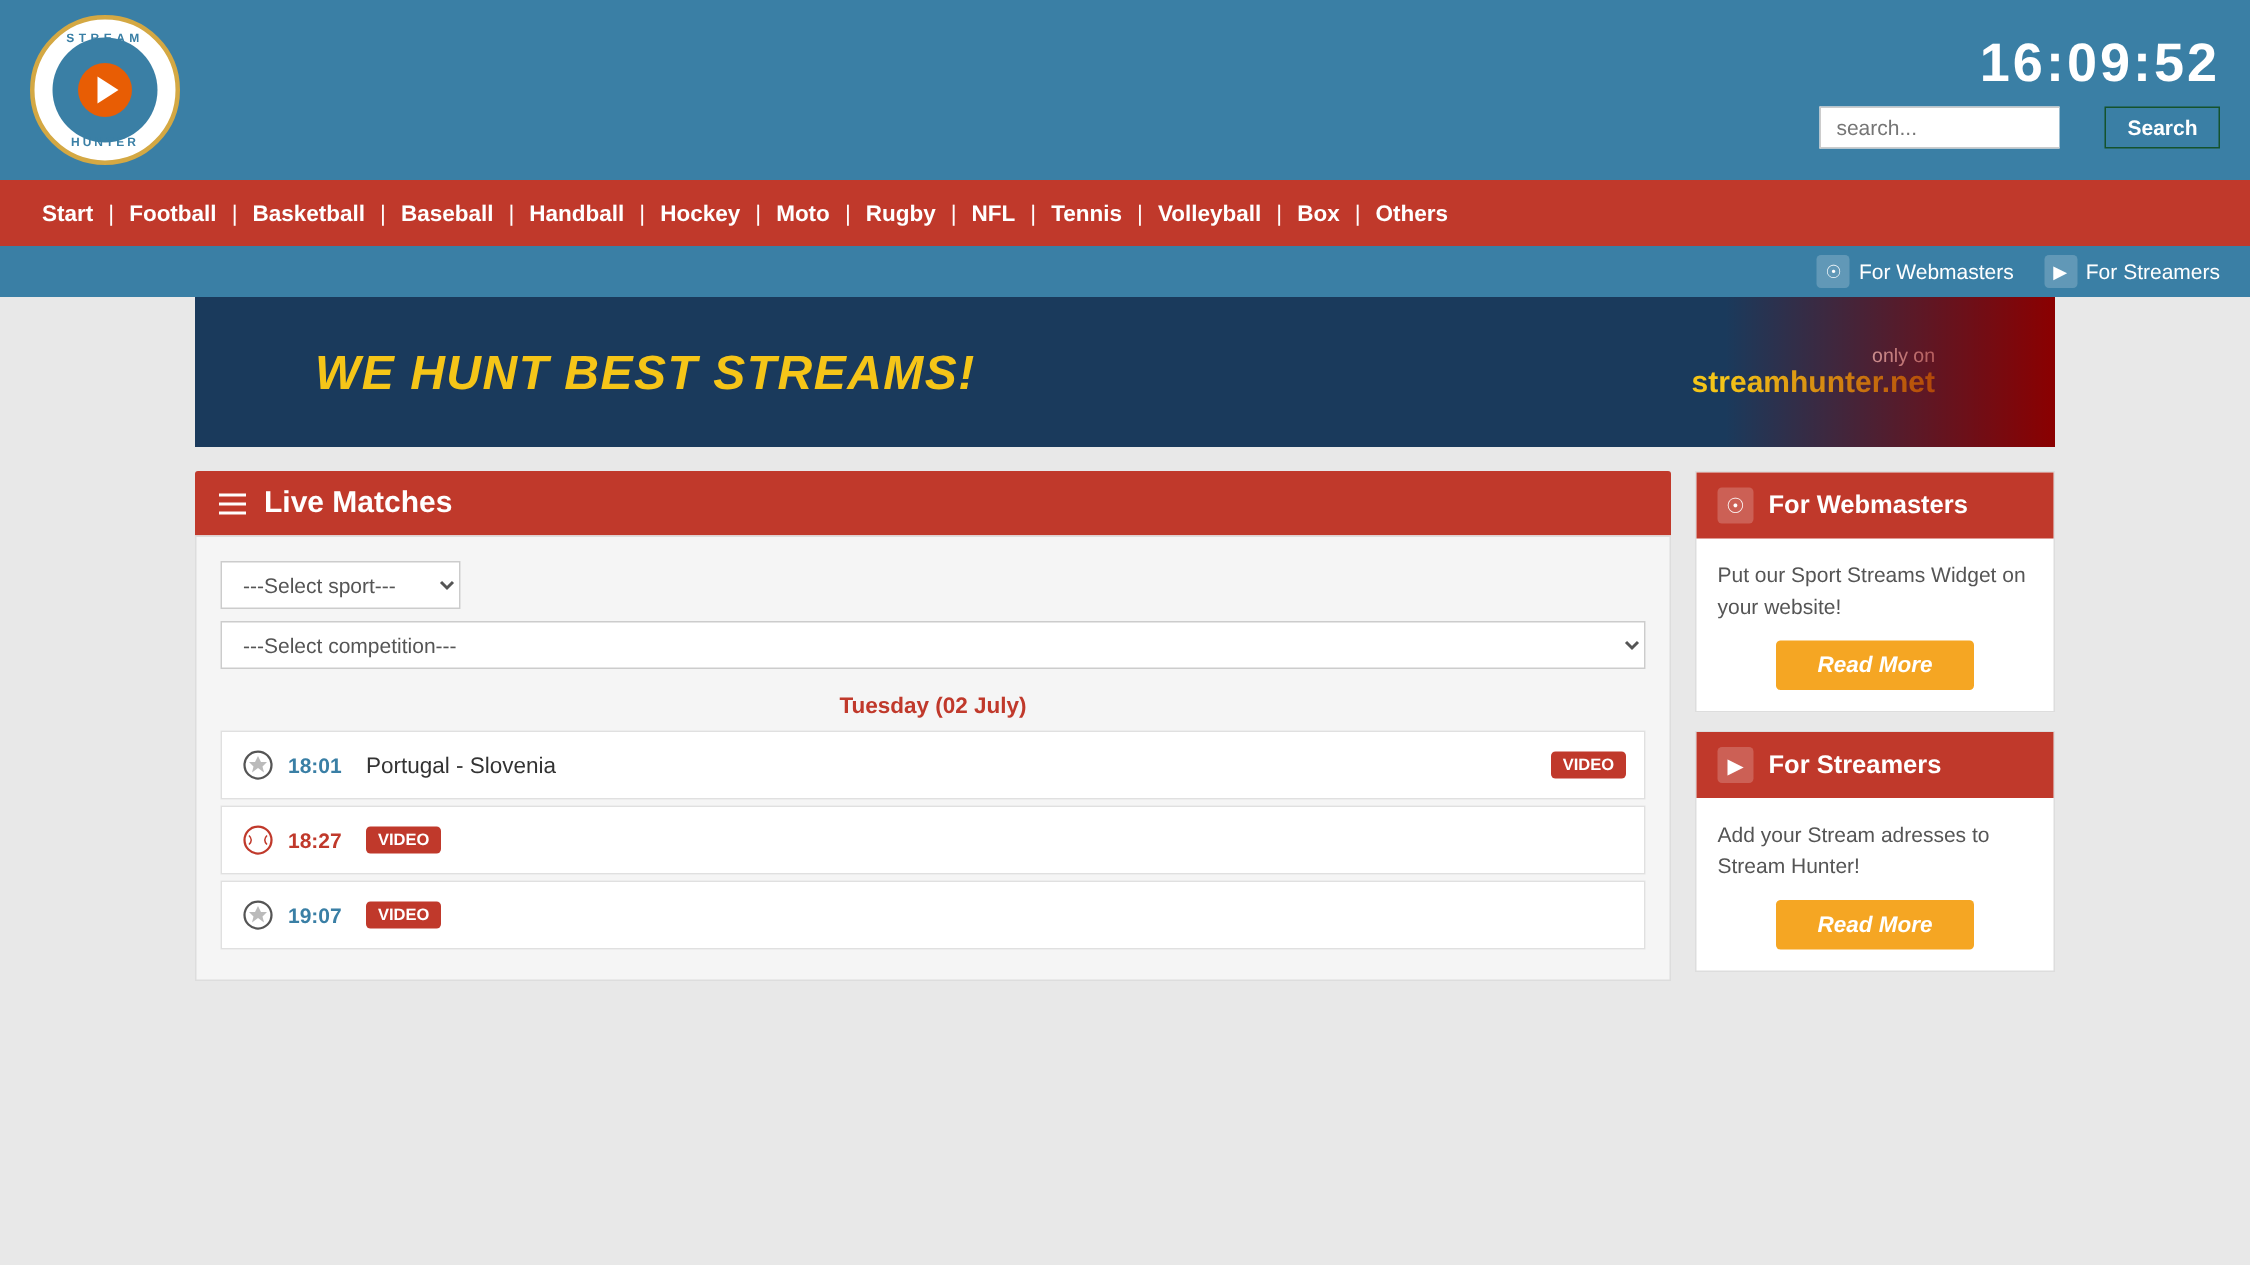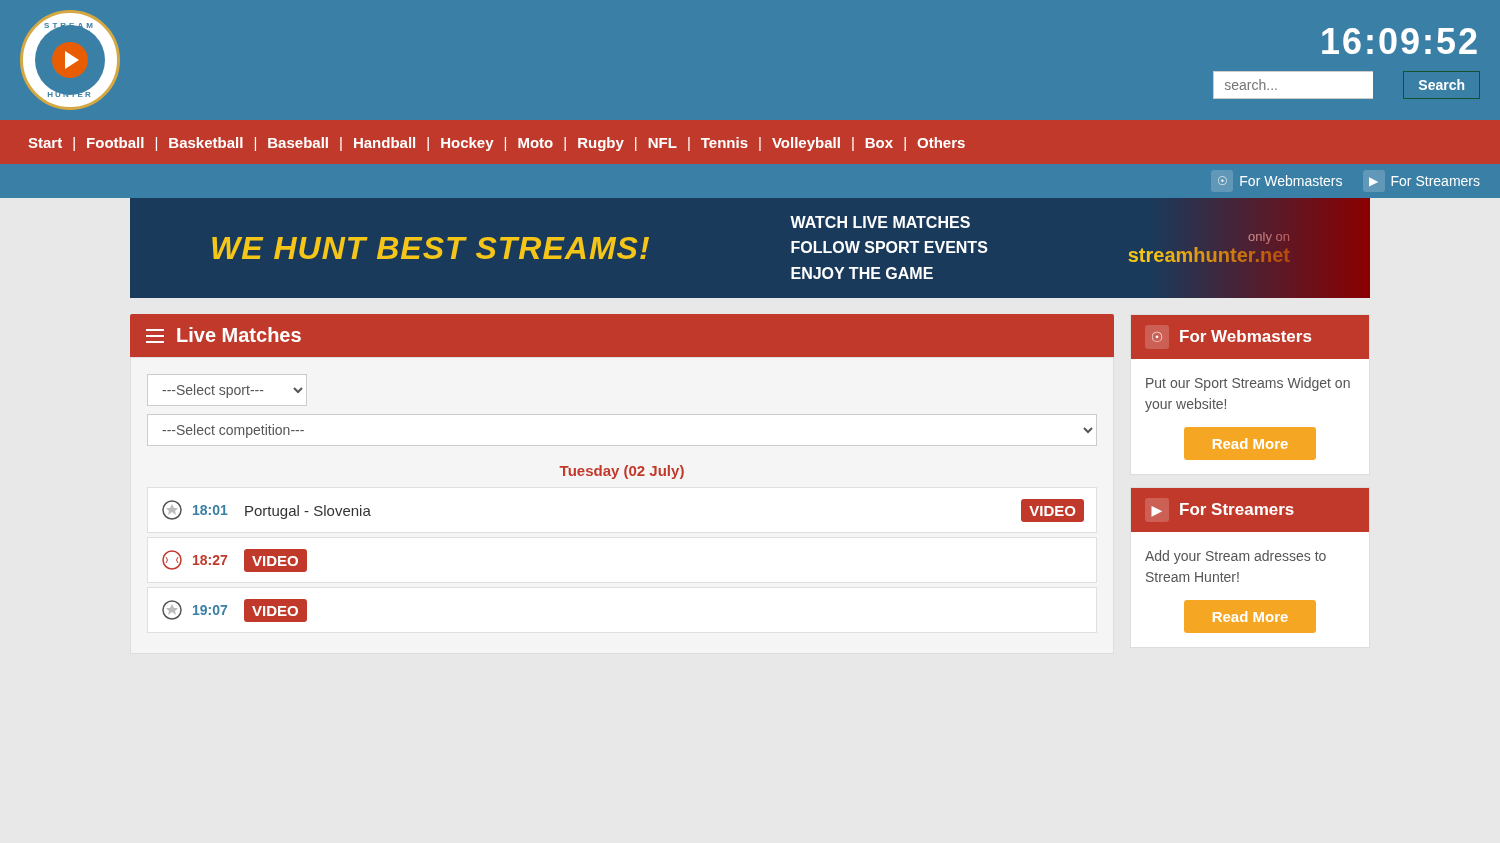--- a/index.html
+++ b/index.html
@@ -313,21 +313,21 @@
     }
     .match-time.live { color: #c0392b; }
     .match-name {
       flex: 1;
       font-size: 15px;
       color: #333;
     }
     .video-badge {
       background: #c0392b;
       color: #fff;
-      font-size: 15px;
+      font-size: 11px;
       font-weight: bold;
       padding: 3px 8px;
       border-radius: 3px;
       text-align: center;
     }
 
     
     .sidebar {
       width: 240px;
       flex-shrink: 0;
@@ -370,20 +370,21 @@
       display: block;
       margin: 12px auto 0;
       background: #f5a623;
       color: #fff;
       border: none;
       padding: 8px 28px;
       font-size: 15px;
       font-weight: bold;
       cursor: pointer;
       border-radius: 3px;
+      font-style: italic;
     }
   </style>
 </head>
 <body>
 
 <div class="header">
   <div class="logo-area">
     <div class="logo-circle">
       <span class="logo-text-top">STREAM</span>
       <div class="logo-inner">
@@ -438,25 +439,20 @@
     <span>For Webmasters</span>
   </div>
   <div class="sub-nav-item">
     <div class="sub-nav-icon">▶</div>
     <span>For Streamers</span>
   </div>
 </div>
 
 <div class="banner">
   <div class="banner-left">we hunt best streams!</div>
-  <div class="banner-right-text">
-    <div>WATCH LIVE MATCHES</div>
-    <div>FOLLOW SPORT EVENTS</div>
-    <div>ENJOY THE GAME</div>
-  </div>
   <div class="banner-brand">
     <div class="banner-brand-only">only on</div>
     <div class="banner-brand-name">streamhunter.net</div>
   </div>
   <div class="banner-bg"></div>
 </div>
 
 <div class="main-content">
 
   <div class="live-matches-section">

